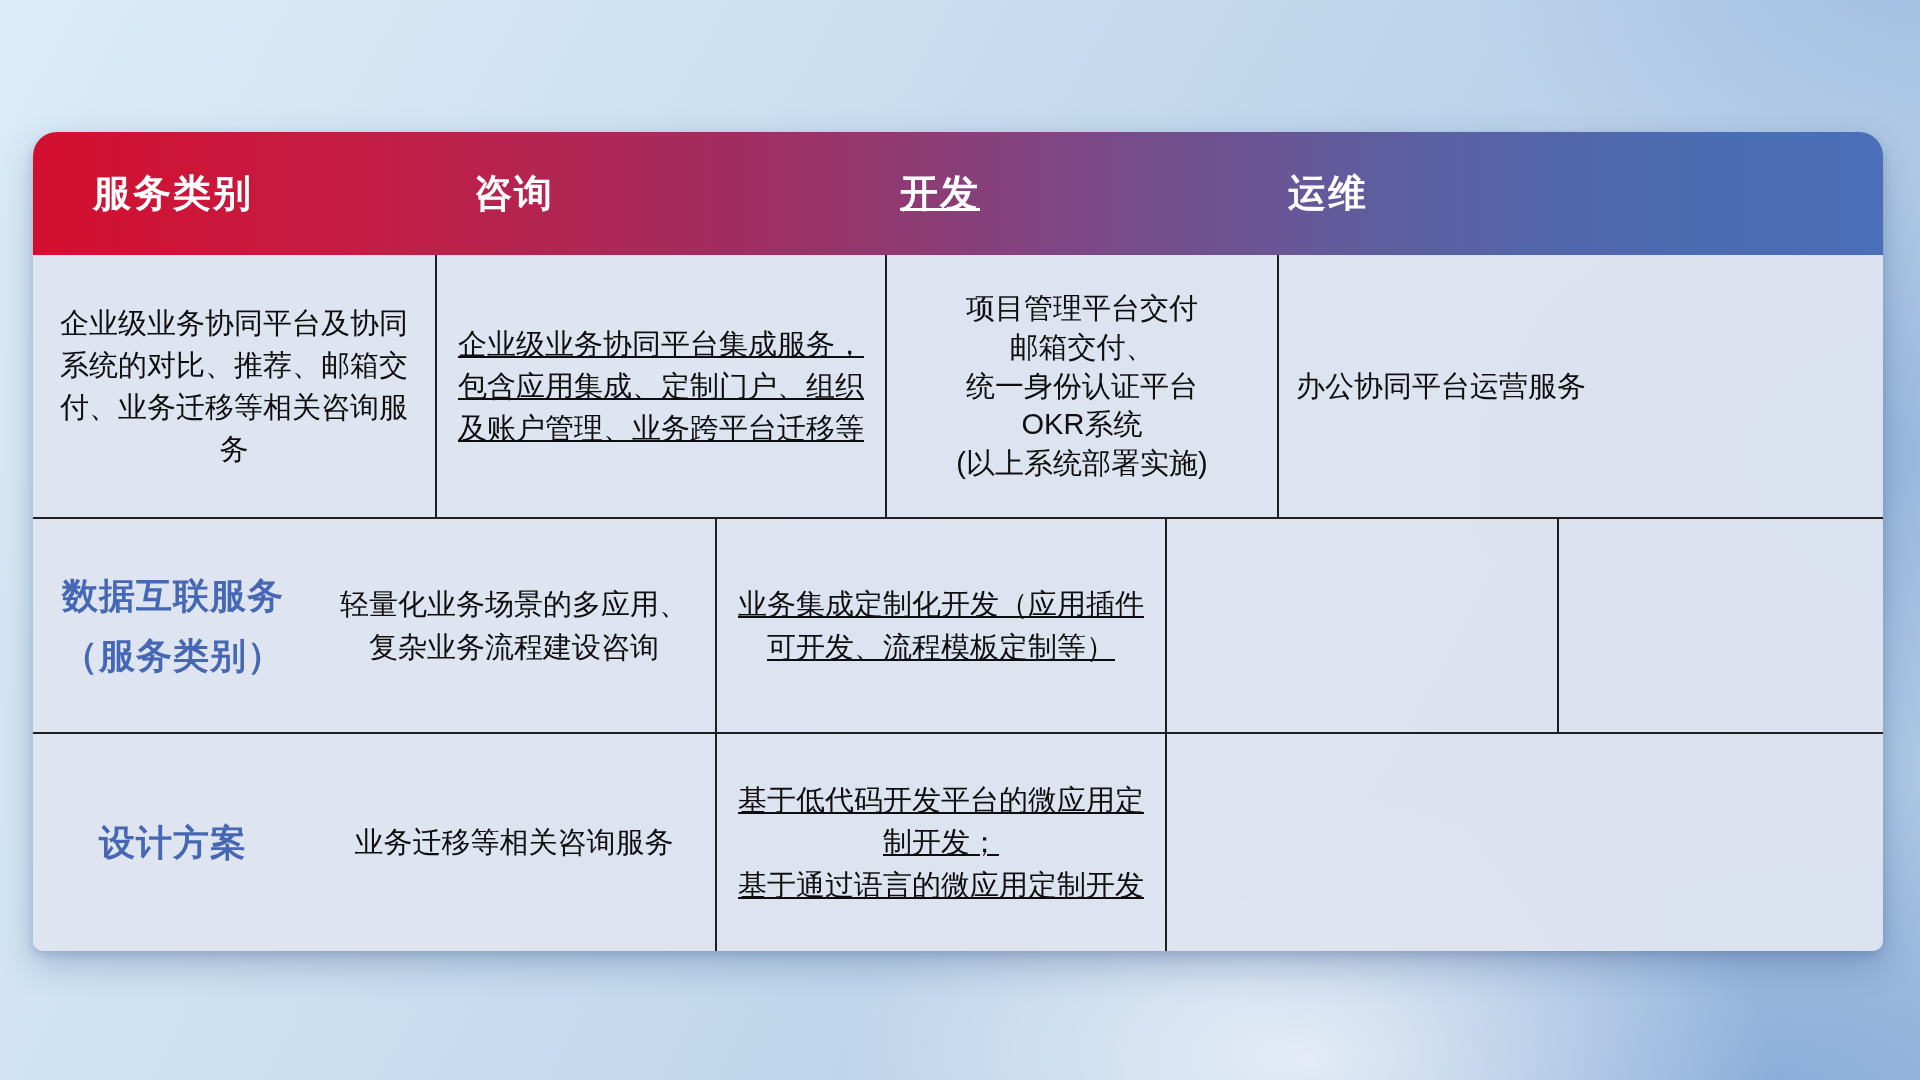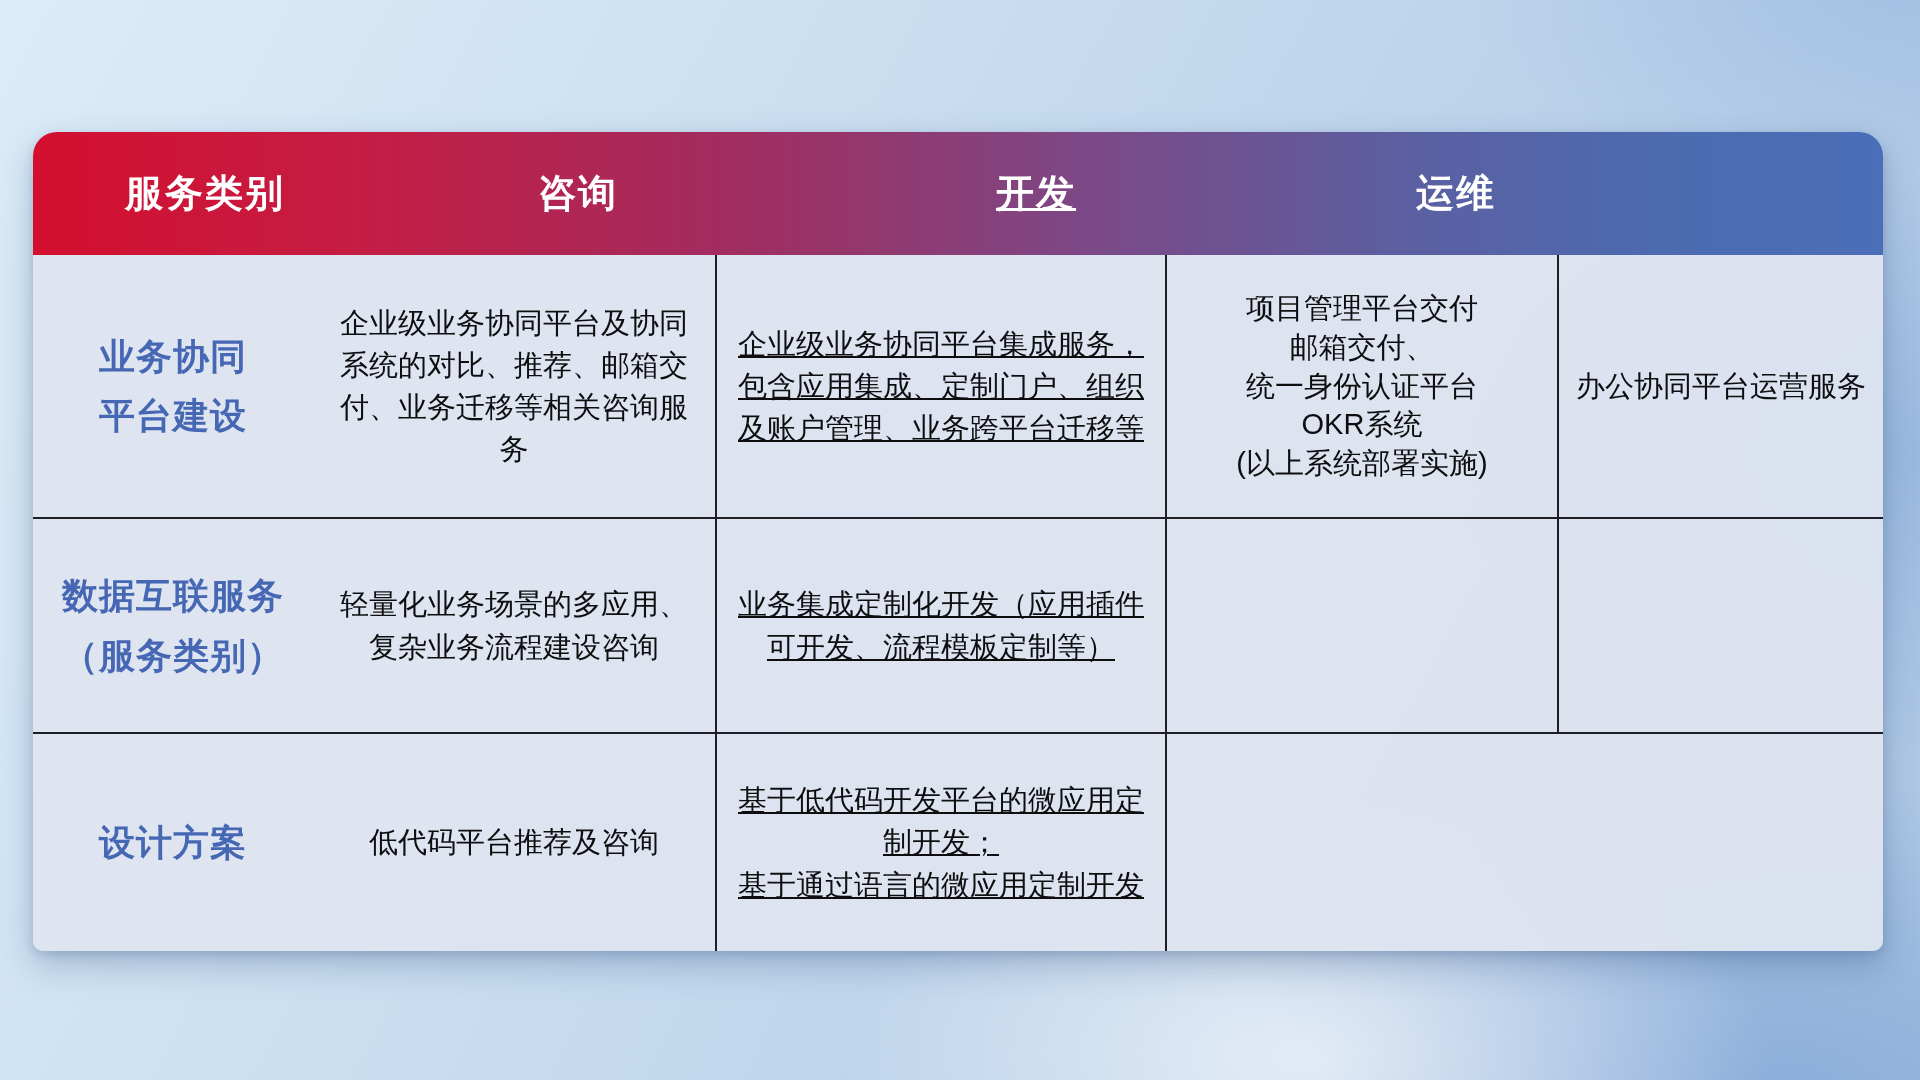--- a/index.html
+++ b/index.html
@@ -18,21 +18,21 @@
     border-radius:24px 24px 10px 10px;
     box-shadow:0 14px 34px rgba(50,80,130,0.30), 0 4px 10px rgba(50,80,130,0.18);
   }
   .thead{
     display:flex;height:123px;
     border-radius:24px 24px 0 0;
     background:linear-gradient(90deg,#d30f2f 0%,#c41d44 18%,#a12d60 38%,#7a4a88 58%,#5a60a2 75%,#4b6cb2 90%,#4a6eb8 100%);
   }
   .hcell{
     display:flex;align-items:center;justify-content:center;
-    color:#ffffff;font-size:38px;font-weight:bold;letter-spacing:2px;padding-left:32px;
+    color:#ffffff;font-size:38px;font-weight:bold;letter-spacing:2px;
   }
   .tbody{
     background:rgba(222,228,239,0.95);
     border-radius:0 0 10px 10px;
     overflow:hidden;
   }
   .trow{display:flex;}
   .trow + .trow{border-top:2px solid #1e1e24;}
   .r1{height:262px;} .r2{height:213px;} .r3{height:217px;}
   .tcell{
@@ -56,22 +56,20 @@
   <div class="thead">
     <div class="hcell c1">服务类别</div>
     <div class="hcell c2">咨询</div>
     <div class="hcell c3">开发</div>
     <div class="hcell c5">运维</div>
   </div>
 
   <div class="tbody">
 
     <div class="trow r1">
-      <div class="tcell c1 cat">业务协同
-平台建设</div>
       <div class="tcell c2">企业级业务协同平台及协同系统的对比、推荐、邮箱交付、业务迁移等相关咨询服务</div>
       <div class="tcell c3 bl">企业级业务协同平台集成服务，包含应用集成、定制门户、组织及账户管理、业务跨平台迁移等</div>
       <div class="tcell c4 bl tight">项目管理平台交付
 邮箱交付、
 统一身份认证平台
 OKR系统
 (以上系统部署实施)</div>
       <div class="tcell c5 bl">办公协同平台运营服务</div>
     </div>
 
@@ -79,20 +77,20 @@
       <div class="tcell c1 cat">数据互联服务
 （服务类别）</div>
       <div class="tcell c2">轻量化业务场景的多应用、复杂业务流程建设咨询</div>
       <div class="tcell c3 bl">业务集成定制化开发（应用插件可开发、流程模板定制等）</div>
       <div class="tcell c4 bl"></div>
       <div class="tcell c5 bl"></div>
     </div>
 
     <div class="trow r3">
       <div class="tcell c1 cat">设计方案</div>
-      <div class="tcell c2">低代码平台推荐及咨询</div>
+      <div class="tcell c2">业务迁移等相关咨询服务</div>
       <div class="tcell c3 bl">基于低代码开发平台的微应用定制开发；
 基于通过语言的微应用定制开发</div>
       <div class="tcell c5 bl"></div>
     </div>
 
   </div>
 </div>
 
 </body></html>

